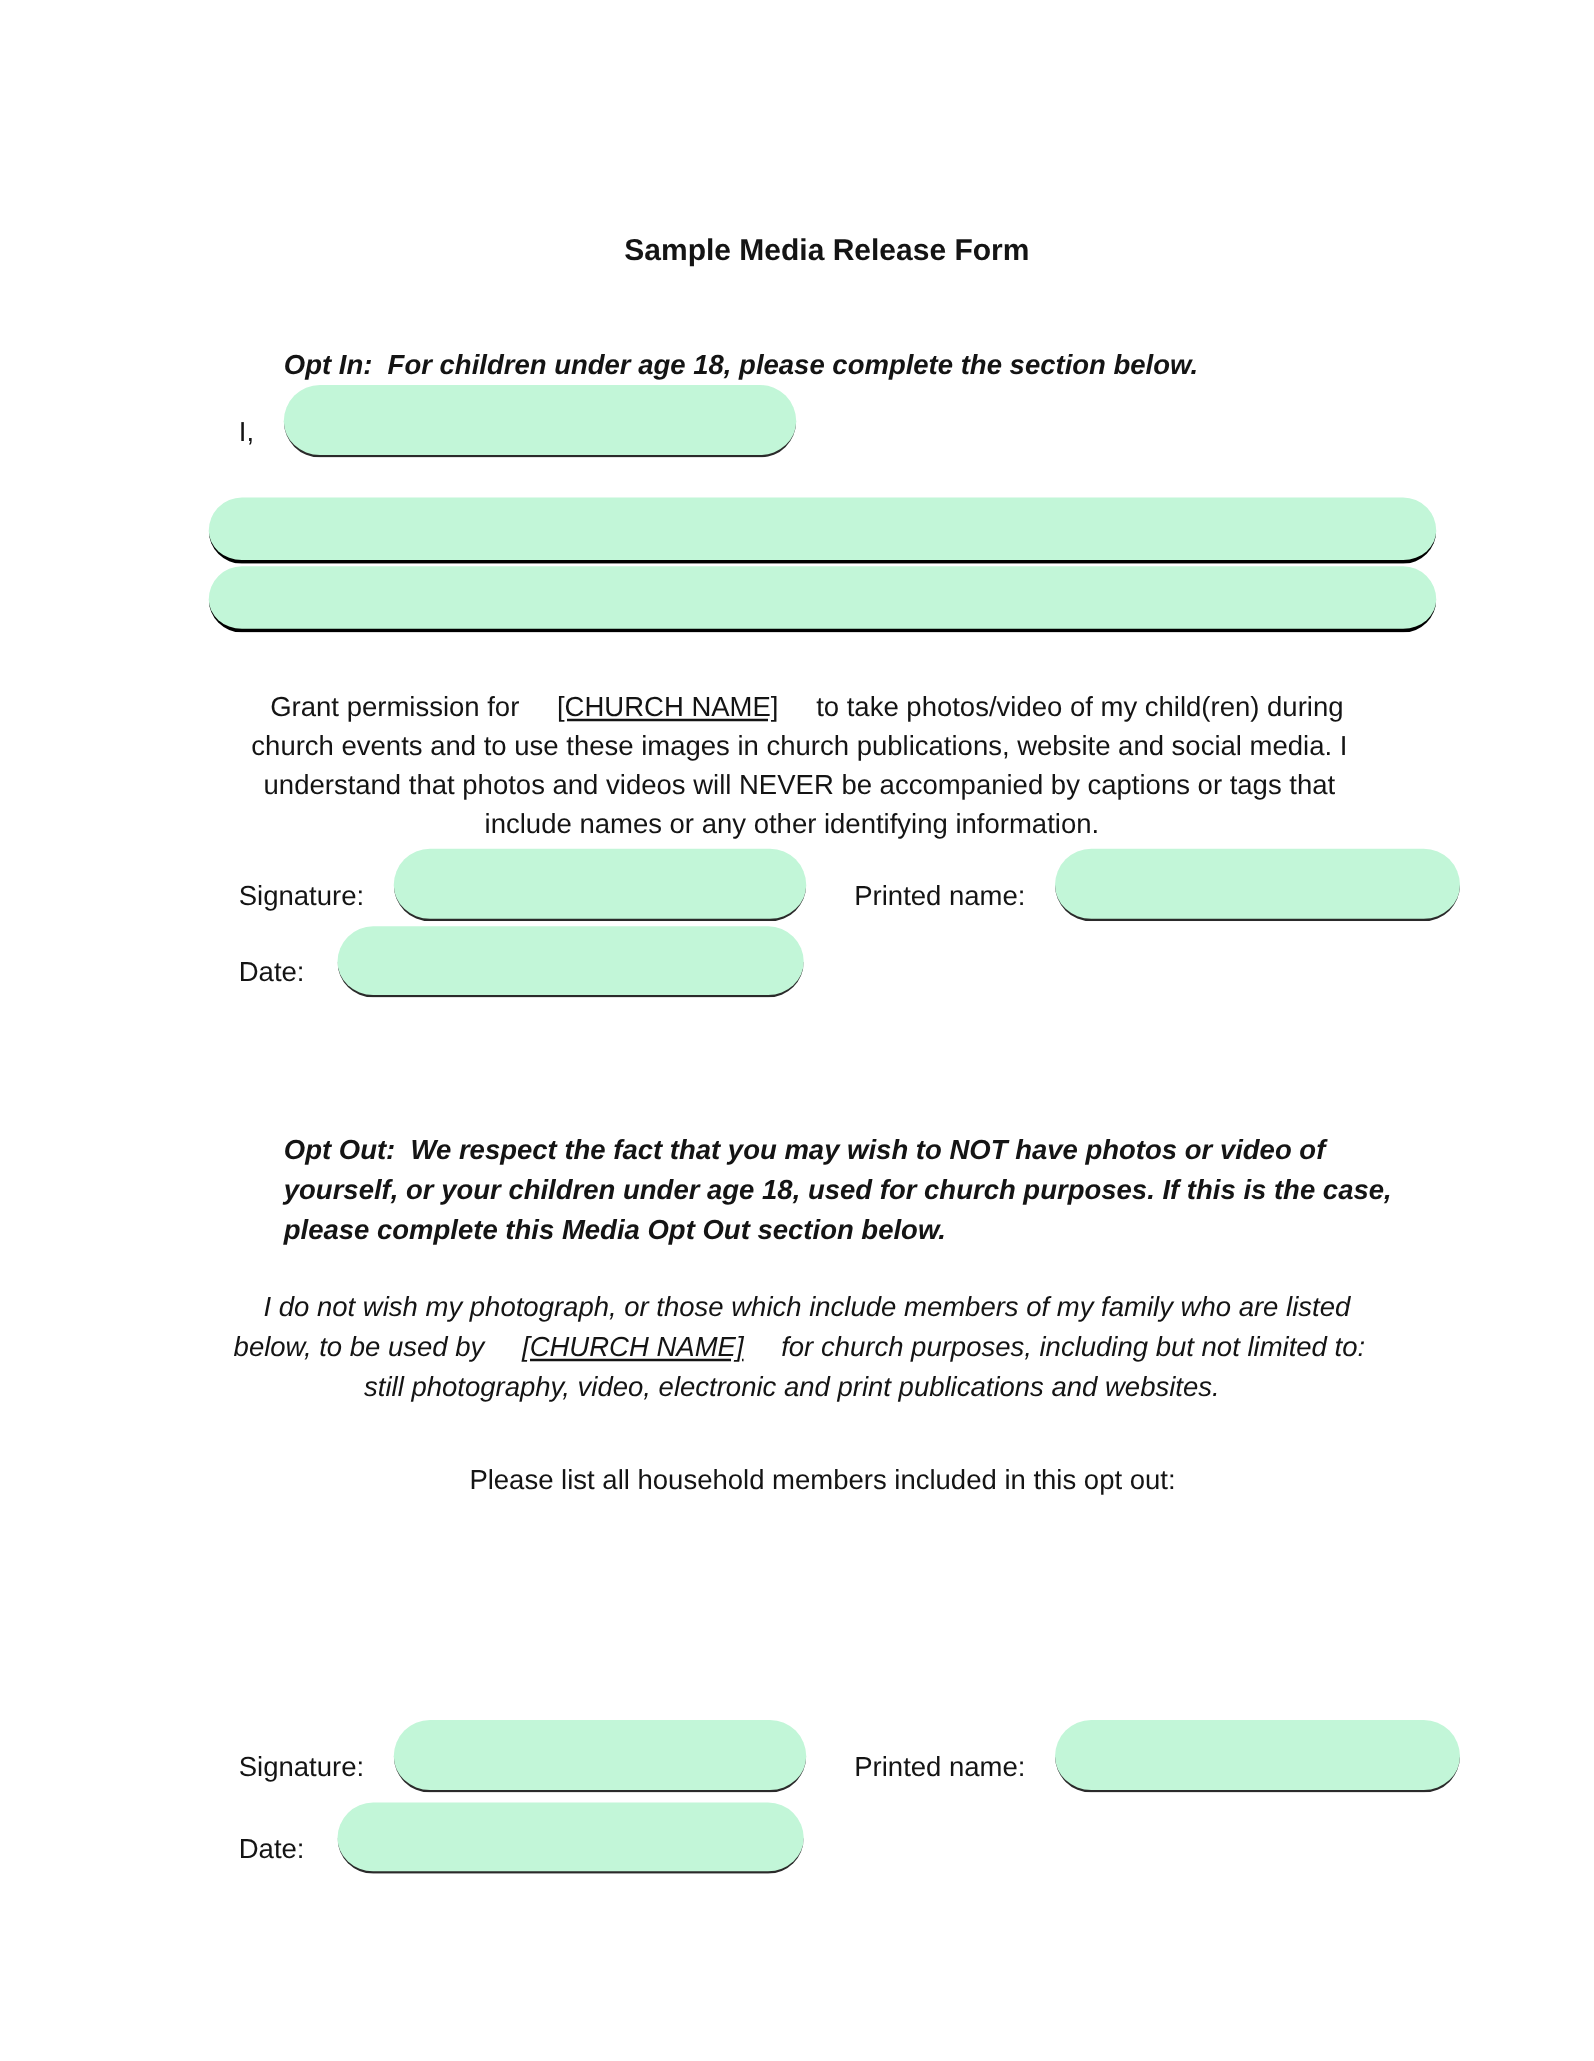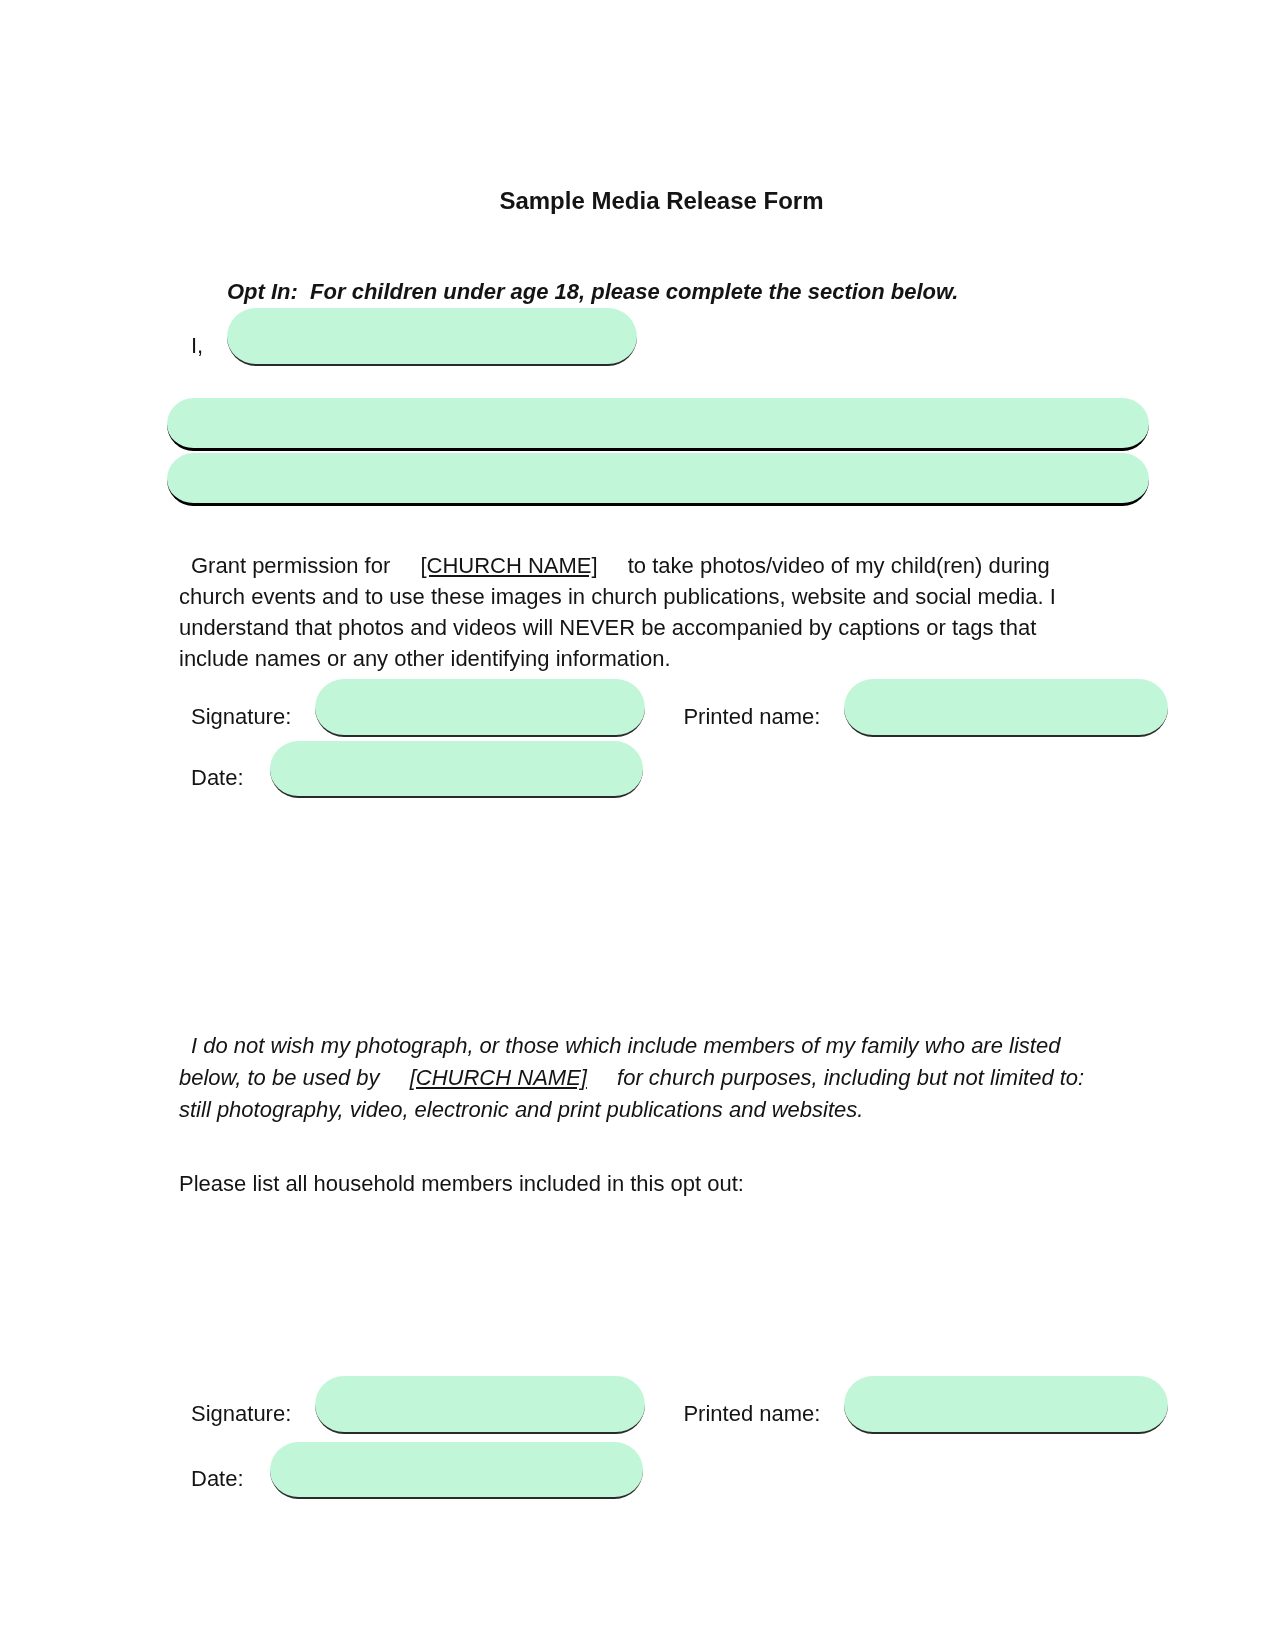--- a/index.html
+++ b/index.html
@@ -35,20 +35,21 @@
     white-space: pre-wrap;
     margin-left: 34px;
   }
   .optin-heading { top: 240px; width: 982px; line-height: 31px; }
   .optout-heading { top: 868px; width: 955px; line-height: 32px; }
   .para {
     position: absolute;
     left: 143px;
     width: 945px;
     line-height: 31px;
+    text-align: center;
   }
   .grant-para { top: 514px; }
   .optout-para { top: 994px; line-height: 32px; font-style: italic; }
   .list-prompt { top: 1132px; width: 982px; }
   .underline-text { text-decoration: underline; }
   .row {
     position: absolute;
     left: 143px;
     display: flex;
     align-items: flex-end;
@@ -108,20 +109,21 @@
     <span class="gap"></span>
     <span class="lbl">Printed name: </span>
     <span class="field printed-field"></span>
   </div>
 
   <div class="row date-row-1">
     <span class="lbl">Date: </span>
     <span class="field date-field"></span>
   </div>
 
+  <div class="heading optout-heading">Opt Out:  We respect the fact that you may wish to NOT have photos or video of yourself, or your children under age 18, used for church purposes. If this is the case, please complete this Media Opt Out section below.</div>
 
   <p class="para optout-para"><span>I do not wish my photograph, or those which include members of my family who are listed below, to be used by </span><span class="underline-text">[CHURCH NAME]</span><span> for church purposes, including but not limited to: still photography, video, electronic and print publications and websites.</span></p>
 
   <div class="para list-prompt">Please list all household members included in this opt out:</div>
 
   <div class="row sig-row-2">
     <span class="lbl">Signature: </span>
     <span class="field sig-field"></span>
     <span class="gap"></span>
     <span class="lbl">Printed name: </span>

